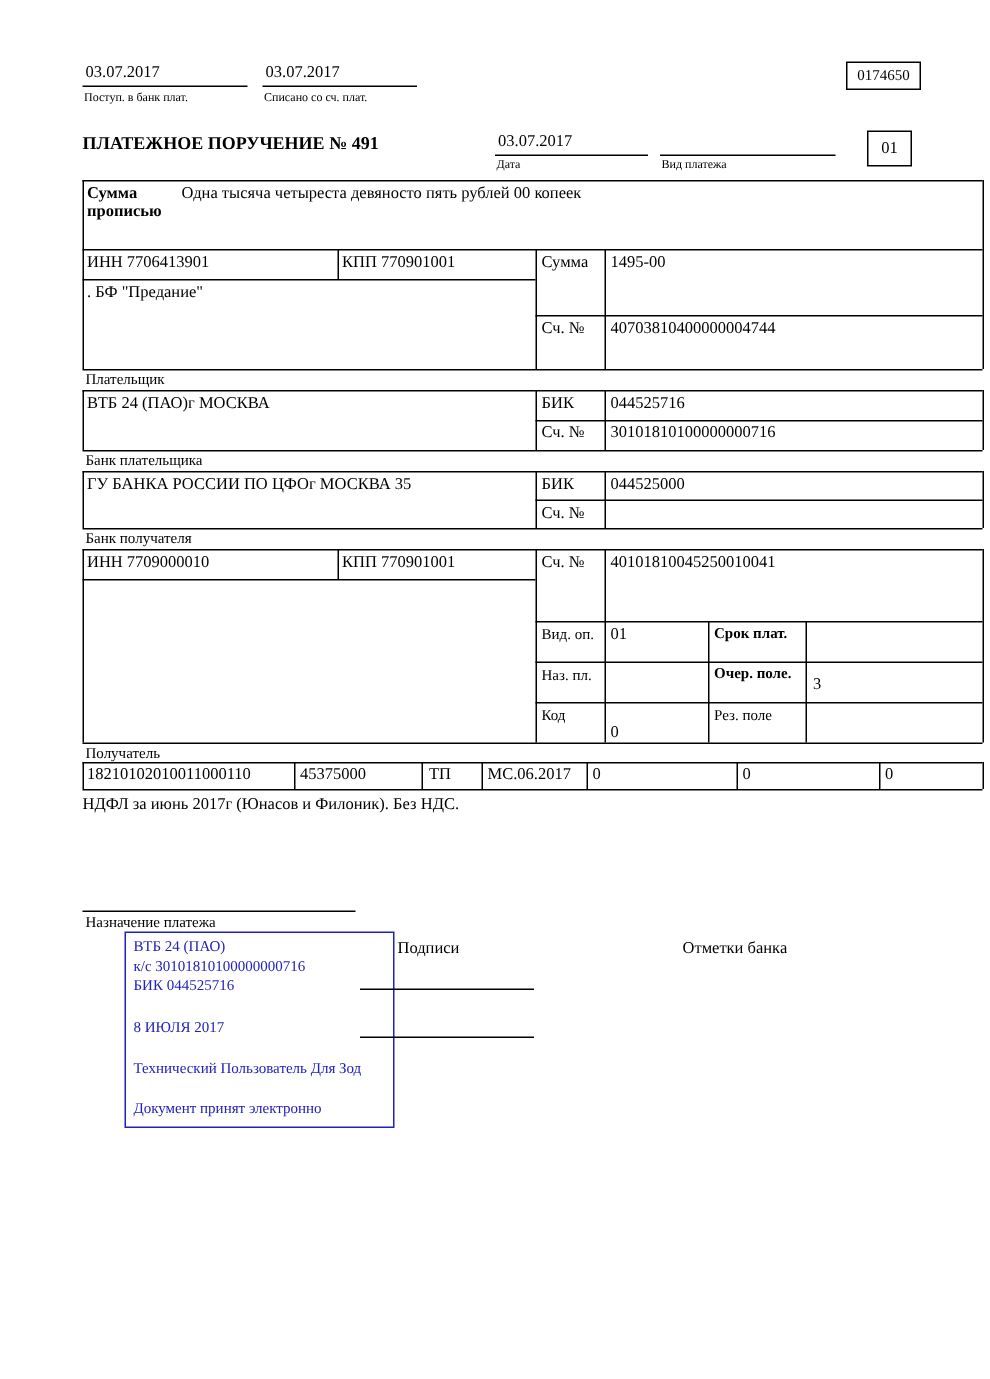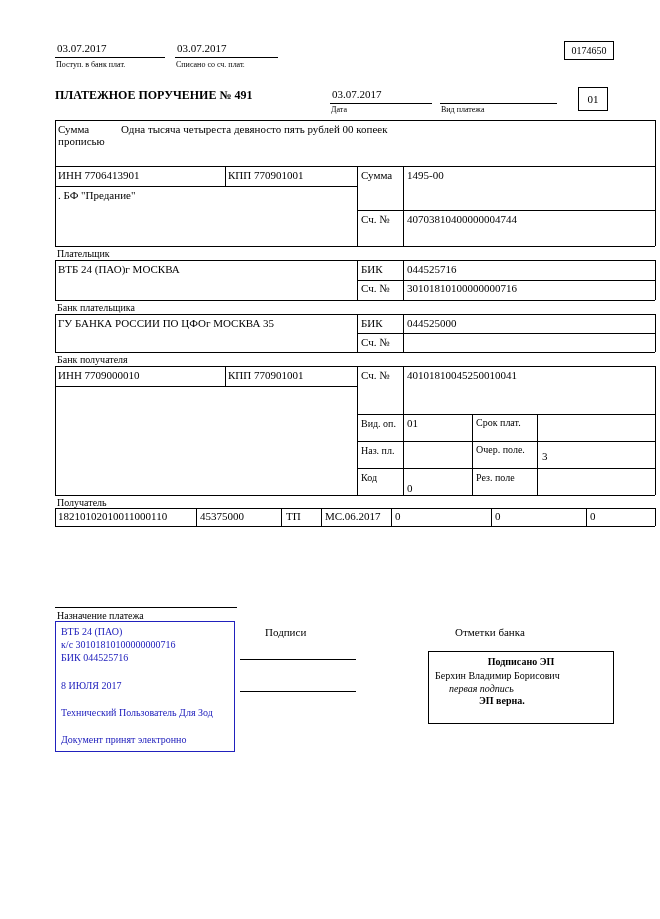--- a/index.html
+++ b/index.html
@@ -1,26 +1,26 @@
 <!DOCTYPE html>
 <html><head>
 <meta charset="utf-8">
 <style>
   html,body{margin:0;padding:0;background:#fff;}
   .page{position:relative;width:660px;height:919px;background:#fff;overflow:hidden;
         font-family:"Liberation Serif","DejaVu Serif",serif;color:#000;}
   .hl{position:absolute;height:1px;background:#000;}
   .vl{position:absolute;width:1px;background:#000;}
   .t{position:absolute;font-size:11px;line-height:1.12;white-space:nowrap;}
-  .w{white-space:normal;}
+  .w{white-space:normal;font-weight:bold;}
   .s{position:absolute;font-size:8px;line-height:1.1;white-space:nowrap;}
   .lbl{position:absolute;font-size:10px;white-space:nowrap;}
   .title{position:absolute;font-size:12px;font-weight:bold;white-space:nowrap;text-align:center;}
   .box{position:absolute;border:1px solid #000;display:flex;align-items:center;justify-content:center;font-size:11px;}
-  .stamp{position:absolute;border:1px solid #2121bd;color:#2121bd;font-size:10px;}
+  .stamp{position:absolute;border:1px solid #2121bd;color:#2121bd;font-size:10px;margin-left:28px;}
   .stamp .line{position:absolute;left:5px;line-height:1.15;white-space:nowrap;}
   .stamp .wline{white-space:normal;width:168px;}
   .ep{position:absolute;border:1px solid #000;font-size:10px;}
   .ep .c{position:absolute;line-height:1.2;white-space:nowrap;}
   .b{font-weight:bold;} .i{font-style:italic;}
 </style>
 </head>
 <body>
 
 <div class="page">
@@ -137,37 +137,32 @@
   <div class="lbl" style="left:57px;top:497px">Получатель</div>
 
   <div class="t" style="left:58px;top:510px">18210102010011000110</div>
   <div class="t" style="left:200px;top:510px">45375000</div>
   <div class="t" style="left:286px;top:510px">ТП</div>
   <div class="t" style="left:325px;top:510px">МС.06.2017</div>
   <div class="t" style="left:395px;top:510px">0</div>
   <div class="t" style="left:495px;top:510px">0</div>
   <div class="t" style="left:590px;top:510px">0</div>
 
+  <div class="t" style="left:55px;top:530px">НДФЛ за июнь 2017г (Юнасов и Филоник). Без НДС.</div>
   <div class="hl" style="left:55px;top:607px;width:182px"></div>
   <div class="lbl" style="left:57px;top:610px">Назначение платежа</div>
 
   <div class="stamp" style="left:55px;top:621px;width:178px;height:129px">
     <div class="line" style="top:4px">ВТБ 24 (ПАО)</div>
     <div class="line" style="top:17px">к/с 30101810100000000716</div>
     <div class="line" style="top:30px">БИК 044525716</div>
     <div class="line" style="top:58px">8 ИЮЛЯ 2017</div>
     <div class="line wline" style="top:85px">Технический Пользователь Для Зод</div>
     <div class="line" style="top:112px">Документ принят электронно</div>
   </div>
 
   <div class="t" style="left:265px;top:626px">Подписи</div>
   <div class="t" style="left:455px;top:626px">Отметки банка</div>
   <div class="hl" style="left:240px;top:659px;width:116px"></div>
   <div class="hl" style="left:240px;top:691px;width:116px"></div>
 
-  <div class="ep" style="left:428px;top:651px;width:184px;height:71px">
-    <div class="c b" style="left:0;top:4px;width:184px;text-align:center">Подписано ЭП</div>
-    <div class="c" style="left:6px;top:18px">Берхин Владимир Борисович</div>
-    <div class="c i" style="left:20px;top:31px">первая подпись</div>
-    <div class="c b" style="left:50px;top:43px">ЭП верна.</div>
-  </div>
 
 </div>
 
 </body></html>

